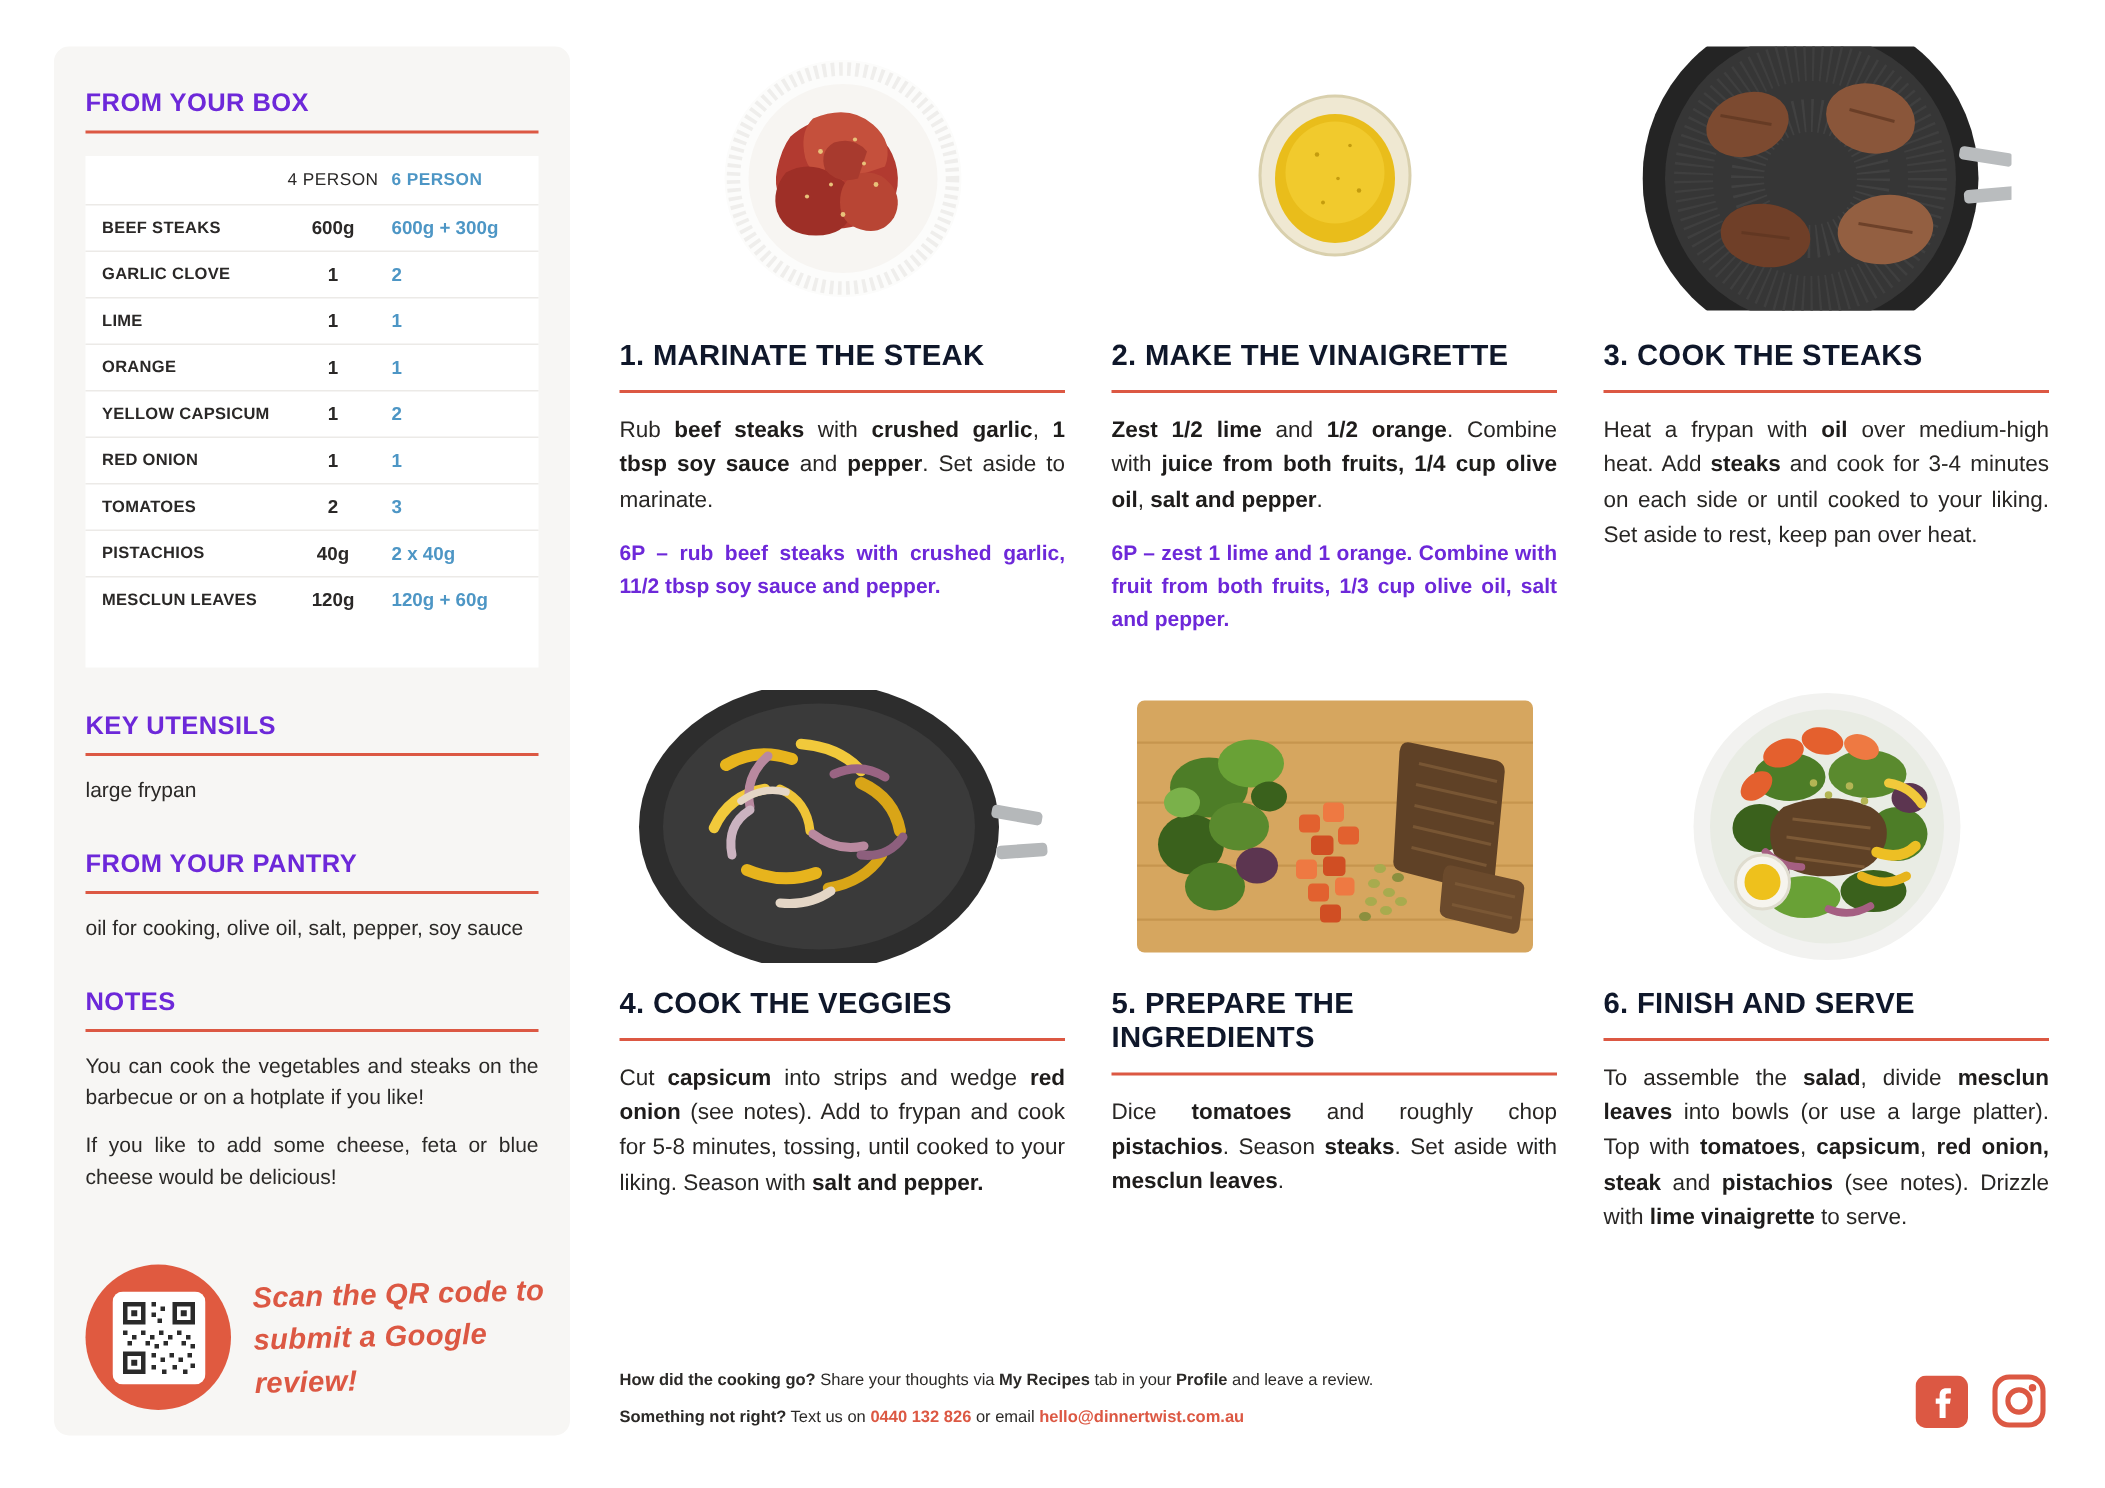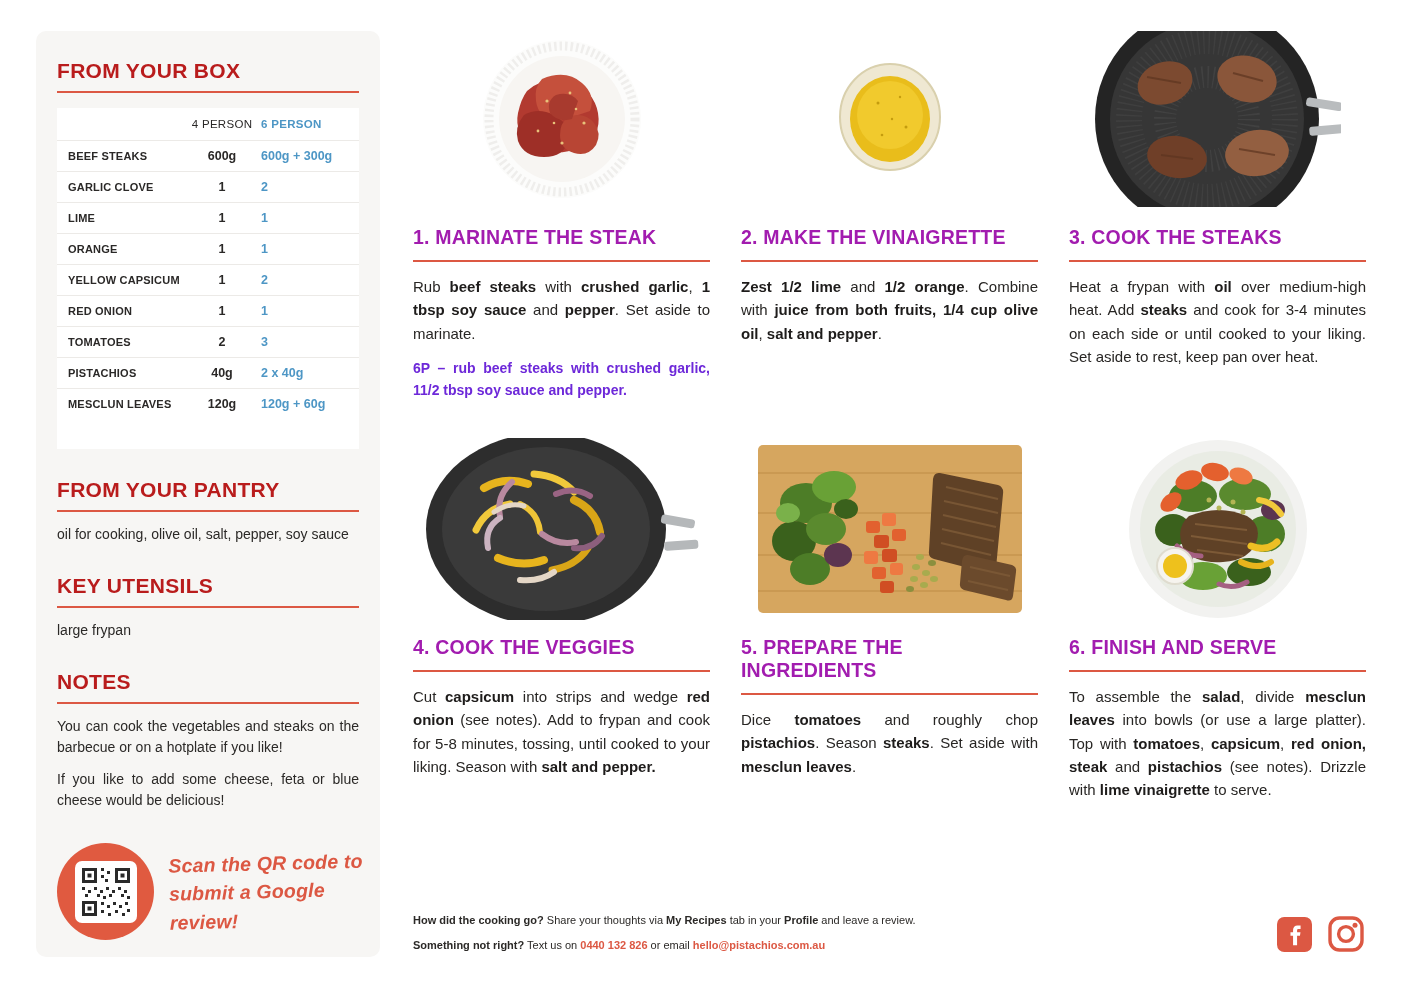--- a/index.html
+++ b/index.html
@@ -7,21 +7,21 @@
   body {
     width:1403px; height:992px; position:relative; overflow:hidden;
     font-family:"Liberation Sans", sans-serif; color:#2b2927;
   }
   
   .sidebar {
     position:absolute; left:36px; top:31px; width:344px; height:926px;
     background:#f7f6f4; border-radius:10px; padding:28px 21px 18px 21px;
   }
   .side-title {
-    font-size:21px; font-weight:800; letter-spacing:.3px; color:#b91c1c;
+    font-size:17px; font-weight:800; letter-spacing:.3px; color:#6d28d9;
   }
   .side-rule { height:2px; background:#dc5843; border:none; margin-top:8px; }
   .box-table {
     margin-top:15px; background:#ffffff; width:100%; padding-bottom:30px;
   }
   .trow { display:flex; align-items:center; height:31px; border-top:1px solid #eceae7; }
   .trow.head { border-top:none; height:32px; }
   .tname { flex:1; padding-left:11px; font-size:11px; font-weight:700; letter-spacing:.2px; color:#2a2827; }
   .tp4 { width:78px; text-align:center; font-size:12.5px; font-weight:700; color:#2a2827; }
   .tp6 { width:98px; text-align:left; font-size:12.5px; font-weight:600; color:#4d96c5; }
@@ -39,21 +39,21 @@
   .review-text {
     color:#dc5843; font-size:19.5px; font-weight:600; font-style:italic;
     line-height:1.45; transform:rotate(-1.5deg); letter-spacing:.2px;
   }
   
   .main {
     position:absolute; left:413px; top:30px; width:953px;
     display:grid; grid-template-columns:repeat(3, 297px); column-gap:31px; row-gap:38px;
   }
   .photo { height:178px; display:flex; align-items:center; justify-content:center; margin-bottom:18px; }
-  .step h3 { font-size:19.5px; font-weight:700; color:#a21caf; letter-spacing:.2px; }
+  .step h3 { font-size:19.5px; font-weight:700; color:#0f172a; letter-spacing:.2px; }
   .step-rule { height:2px; background:#dc5843; border:none; margin:11px 0 13px 0; }
   .step-body { font-size:15px; line-height:1.56; color:#282624; text-align:justify; }
   .step-body b { color:#1e1c1b; }
   .sixp { margin-top:13px; font-size:14px; line-height:1.56; font-weight:700; color:#6d28d9; text-align:justify; }
   
   .footer { position:absolute; left:413px; top:908px; width:790px; font-size:11px; line-height:25px; color:#2b2927; }
   .footer .line { display:block; }
   .social { position:absolute; left:1277px; top:915px; display:flex; align-items:center; gap:15px; }
   .social a { display:block; line-height:0; }
 </style>
@@ -112,29 +112,29 @@
       <span class="tp6">2 x 40g</span>
     </div>
     <div class="trow">
       <span class="tname">MESCLUN LEAVES</span>
       <span class="tp4">120g</span>
       <span class="tp6">120g + 60g</span>
     </div>
   </div>
 
   <div class="side-section">
+    <h2 class="side-title">KEY UTENSILS</h2>
+    <hr class="side-rule">
+    <div class="side-body">large frypan</div>
+  </div>
+
+  <div class="side-section">
     <h2 class="side-title">FROM YOUR PANTRY</h2>
     <hr class="side-rule">
     <div class="side-body">oil for cooking, olive oil, salt, pepper, soy sauce</div>
-  </div>
-
-  <div class="side-section">
-    <h2 class="side-title">KEY UTENSILS</h2>
-    <hr class="side-rule">
-    <div class="side-body">large frypan</div>
   </div>
 
   <div class="side-section">
     <h2 class="side-title">NOTES</h2>
     <hr class="side-rule">
     <div class="side-body">
       <p>You can cook the vegetables and steaks on the barbecue or on a hotplate if you like!</p>
       <p>If you like to add some cheese, feta or blue cheese would be delicious!</p>
     </div>
   </div>
@@ -232,20 +232,21 @@
             <circle cx="70" cy="66" r="1.2"></circle>
             <circle cx="76" cy="96" r="1.5"></circle>
             <circle cx="52" cy="104" r="1.3"></circle>
             <circle cx="62" cy="88" r="1.2"></circle>
           </g>
       </svg>
     </div>
     <h3>2. MAKE THE VINAIGRETTE</h3>
     <hr class="step-rule">
     <p class="step-body"><b>Zest 1/2 lime</b><span> and </span><b>1/2 orange</b><span>. Combine with </span><b>juice from both fruits, 1/4 cup olive oil</b><span>, </span><b>salt and pepper</b><span>.</span></p>
+    <p class="sixp">6P – zest 1 lime and 1 orange. Combine with fruit from both fruits, 1/3 cup olive oil, salt and pepper.</p>
   </section>
 
   <section class="step">
     <div class="photo">
       <svg width="246" height="176" viewBox="0 0 246 176">
         <rect width="246" height="176" fill="#ffffff"></rect>
         <circle cx="112" cy="88" r="112" fill="#242424"></circle>
         <circle cx="112" cy="88" r="97" fill="#363636"></circle>
         <circle cx="112" cy="88" r="78" fill="none" stroke="#3f3f3f" stroke-width="26" stroke-dasharray="1.5 4"></circle>
         <circle cx="112" cy="88" r="42" fill="none" stroke="#414141" stroke-width="22" stroke-dasharray="1.5 4"></circle>
@@ -407,21 +408,21 @@
       </svg>
     </div>
     <h3>6. FINISH AND SERVE</h3>
     <hr class="step-rule">
     <p class="step-body"><span>To assemble the </span><b>salad</b><span>, divide </span><b>mesclun leaves</b><span> into bowls (or use a large platter). Top with </span><b>tomatoes</b><span>, </span><b>capsicum</b><span>, </span><b>red onion, steak</b><span> and </span><b>pistachios</b><span> (see notes). Drizzle with </span><b>lime vinaigrette</b><span> to serve.</span></p>
   </section>
 </main>
 
 <div class="footer">
   <span class="line"><b>How did the cooking go?</b><span> Share your thoughts via </span><b>My Recipes</b><span> tab in your </span><b>Profile</b><span> and leave a review.</span></span>
-  <span class="line"><b>Something not right?</b><span> Text us on </span><b style="color: rgb(220, 88, 67);">0440 132 826</b><span> or email </span><b style="color: rgb(220, 88, 67);">hello@pistachios.com.au</b></span>
+  <span class="line"><b>Something not right?</b><span> Text us on </span><b style="color: rgb(220, 88, 67);">0440 132 826</b><span> or email </span><b style="color: rgb(220, 88, 67);">hello@dinnertwist.com.au</b></span>
 </div>
 
 <div class="social">
   <a href="#">
     <svg width="35" height="35" viewBox="0 0 34 34">
       <rect width="34" height="34" rx="7" fill="#dc5843"></rect>
       <path fill="#ffffff" d="M22.9 11.6h-2c-1.1 0-1.4.5-1.4 1.5v1.8h3.3l-.5 3.4h-2.8v9.2h-3.9v-9.2h-2.5v-3.4h2.5v-2.2c0-2.8 1.6-4.5 4.4-4.5h2.9z"></path>
     </svg>
   </a>
   <a href="#">

